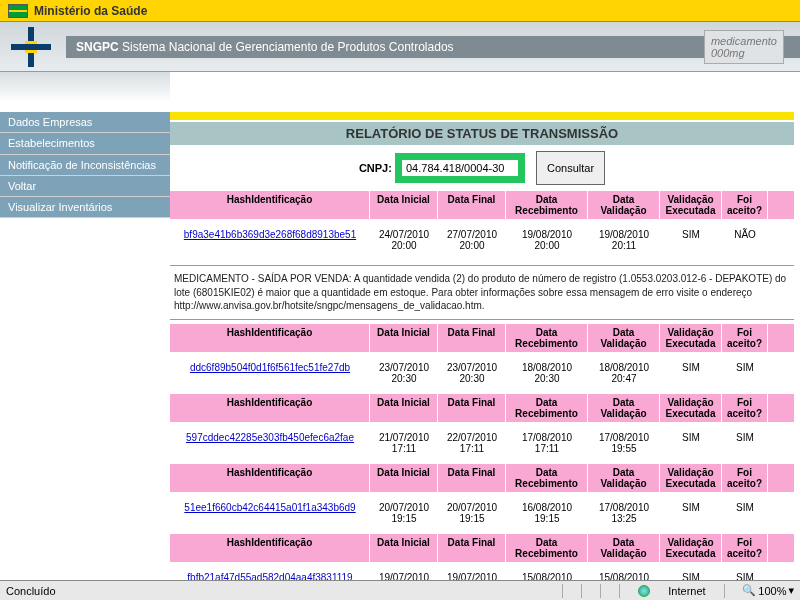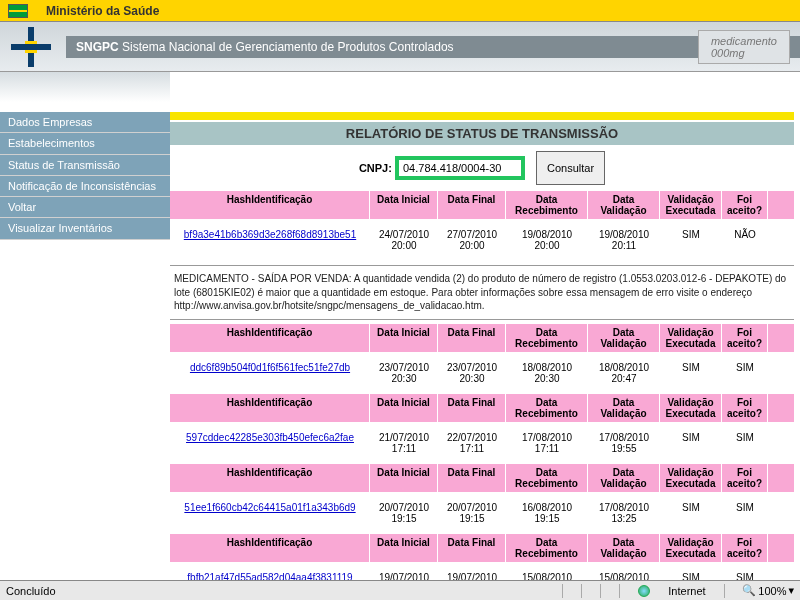--- a/index.html
+++ b/index.html
@@ -1,39 +1,39 @@
 <!DOCTYPE html>
 <html><head>
 <meta charset="utf-8">
 <style>
 * { margin: 0; padding: 0; box-sizing: border-box; }
 body { font-family: Verdana, Arial, sans-serif; font-size: 11px; background: #fff; }
 .top-bar { background: #ffd400; height: 22px; display: flex; align-items: center; padding-left: 8px; border-bottom: 1px solid #888; }
-.top-bar span { font-weight: bold; color: #333; font-size: 12px; margin-left: 18px; text-align: center; }
+.top-bar span { font-weight: bold; color: #333; font-size: 12px; margin-left: 6px; text-align: center; }
 .flag { width: 20px; height: 14px; background: linear-gradient(#009b3a 40%, #ffd400 40% 60%, #009b3a 60%); border: 1px solid #555; }
 .header-band { height: 50px; background: linear-gradient(#cfd6da, #e8ecef); position: relative; display: flex; align-items: center; border-bottom: 1px solid #999; }
 .logo { width: 50px; height: 50px; position: relative; margin-left: 6px; }
 .logo::before, .logo::after { content: ""; position: absolute; background: #0a3d6b; }
 .logo::before { width: 6px; height: 40px; left: 22px; top: 5px; }
 .logo::after { width: 40px; height: 6px; left: 5px; top: 22px; }
 .logo .dot { position: absolute; width: 12px; height: 12px; background: #ffd400; left: 19px; top: 19px; }
 .title-band { background: #7f8b92; color: #fff; font-size: 12px; padding: 4px 10px; flex: 1; margin-left: 10px; }
 .title-band b { font-weight: bold; }
-.med-box { position: absolute; right: 10px; top: 8px; background: #dfe3e6; border: 1px solid #aaa; padding: 4px 12px; font-size: 11px; color: #777; font-style: italic; }
+.med-box { position: absolute; right: 16px; top: 8px; background: #dfe3e6; border: 1px solid #aaa; padding: 4px 6px; font-size: 11px; color: #777; font-style: italic; }
 .layout { display: flex; }
 .sidebar { width: 170px; padding-top: 40px; position: relative; }
 .sidebar-bg { position: absolute; left: 0; top: 0; width: 170px; height: 30px; background: linear-gradient(#d6dde1, #fff); }
 .menu-item { background: #7ea3b8; color: #fff; font-size: 11px; padding: 3px 8px; border-bottom: 1px solid #d0d0d0; cursor: pointer; line-height: 1.3; }
 .menu-item.two-line { padding: 3px 8px; }
 .main { flex: 1; padding: 4px 6px 4px 0; overflow: hidden; margin-top: 36px; }
 .yellow-bar { height: 8px; background: #f8e400; margin-bottom: 2px; }
 .report-title { text-align: center; font-weight: bold; font-size: 13px; background: #a8c4c5; padding: 4px; color: #333; }
 .cnpj-row { text-align: center; padding: 6px; background: #fff; }
 .cnpj-row label { font-weight: bold; }
-.cnpj-row input[type=text] { border: 4px solid #22c55e; padding: 2px 4px; width: 130px; font-size: 11px; }
+.cnpj-row input[type=text] { border: 7px solid #22c55e; padding: 2px 4px; width: 130px; font-size: 11px; }
 .cnpj-row button { border: 1px solid #666; background: #efefef; padding: 10px 10px; font-size: 11px; margin-left: 8px; cursor: pointer; }
 .tbl-head { display: flex; background: #f9a8d4; font-weight: bold; font-size: 10px; text-align: center; }
 .tbl-head > div { padding: 3px 2px; border-right: 1px solid #fff; }
 .col-hash { width: 200px; text-align: center; }
 .col-d { width: 68px; }
 .col-rec { width: 82px; }
 .col-val { width: 72px; }
 .col-ve { width: 62px; }
 .col-fa { width: 46px; }
 .tbl-row { display: flex; font-size: 10px; text-align: center; padding: 8px 0; }
@@ -66,21 +66,20 @@
     <div>medicamento</div>
     <div>000mg</div>
   </div>
 </div>
 
 <div class="layout">
   <div class="sidebar">
     <div class="sidebar-bg"></div>
     <div class="menu-item">Dados Empresas</div>
     <div class="menu-item">Estabelecimentos</div>
-    <div class="menu-item">Status de Transmissão</div>
     <div class="menu-item two-line">Notificação de Inconsistências</div>
     <div class="menu-item">Voltar</div>
     <div class="menu-item">Visualizar Inventários</div>
   </div>
 
   <div class="main">
     <div class="yellow-bar"></div>
     <div class="report-title">RELATÓRIO DE STATUS DE TRANSMISSÃO</div>
     <div class="cnpj-row">
       <label>CNPJ:</label>

